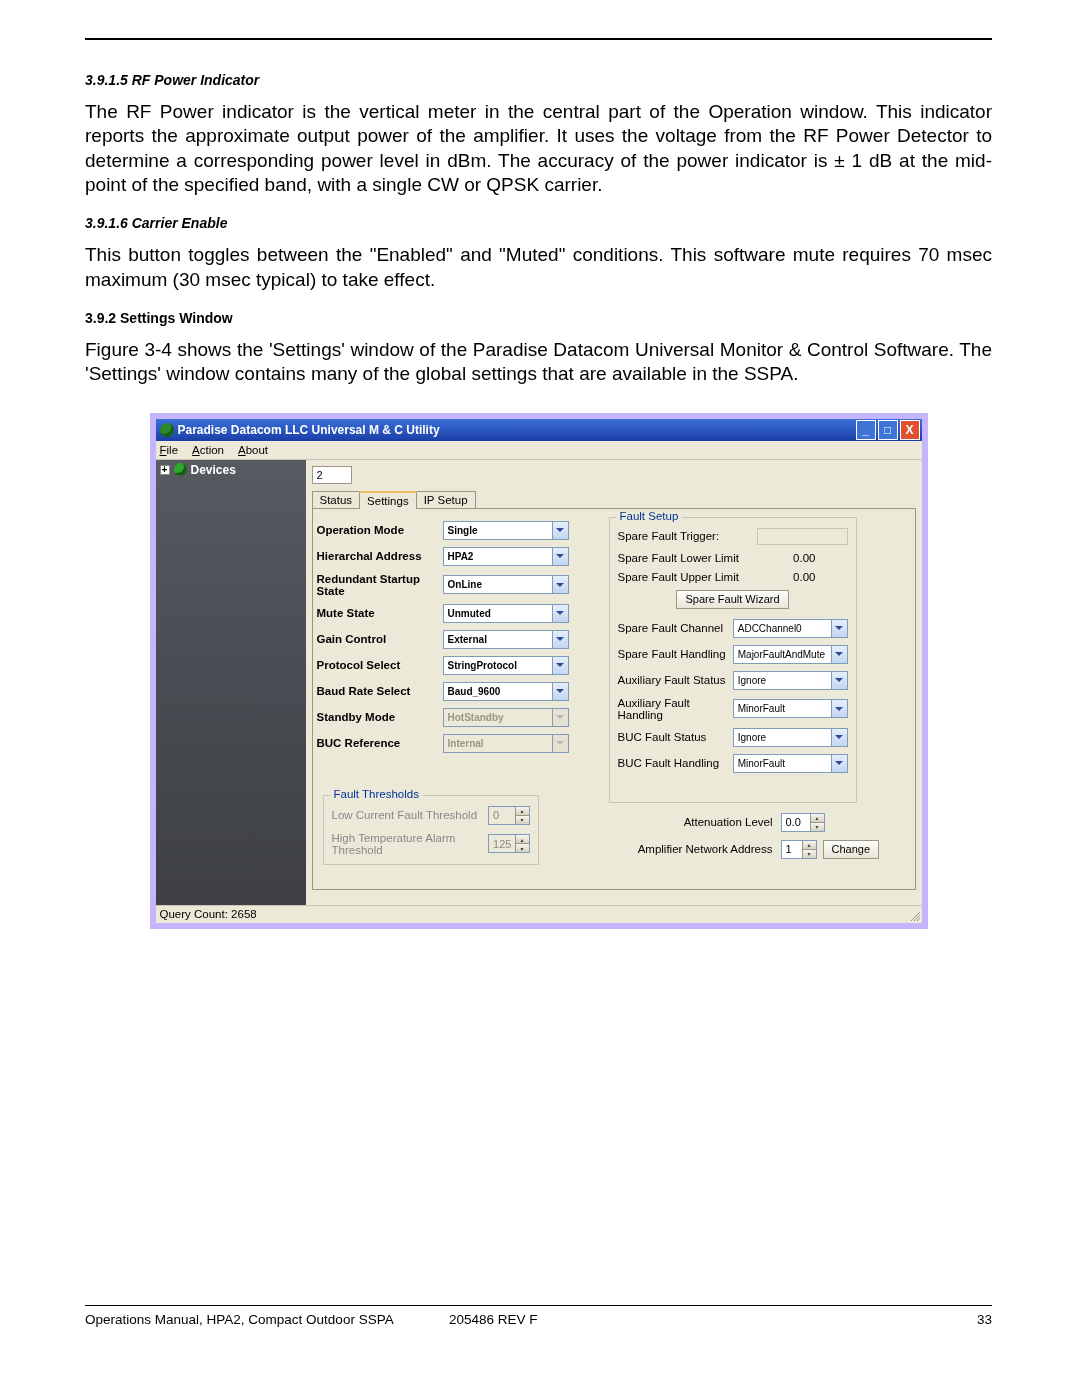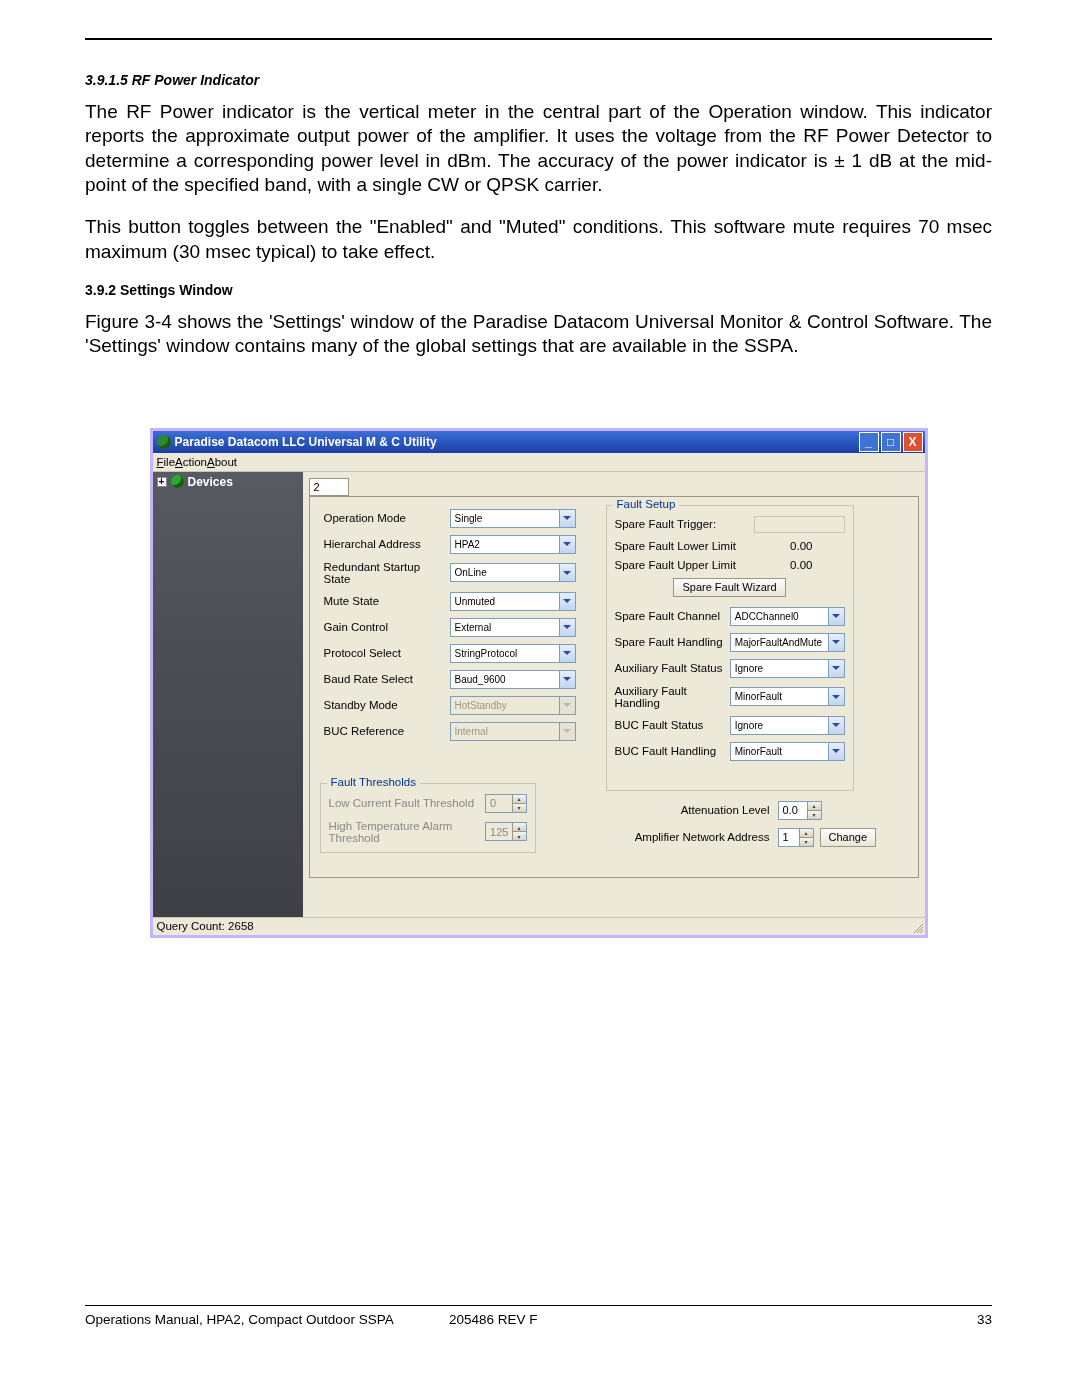--- a/index.html
+++ b/index.html
@@ -52,22 +52,22 @@
     border-top: 1px solid #000;
     padding-top: 6px;
     display: flex;
   }
   .footer .mid { position: absolute; left: 364px; }
   .footer .r { margin-left: auto; }
 
   
   .shot-wrap {
     width: 778px;
-    margin: 69px auto 0 auto;
-    border: 3px solid #c4b5fd;
+    margin: 26px auto 0 auto;
+    border: 6px solid #c4b5fd;
   }
   .titlebar {
     height: 22px;
     background: linear-gradient(#3b6fd6, #1a3fa7);
     display: flex;
     align-items: center;
     color: #fff;
     font-size: 12px;
     font-weight: bold;
     padding-left: 4px;
@@ -88,21 +88,21 @@
   .tbtn.close { background: #e05030; color: #fff; margin-right: 2px; }
 
   .menubar {
     background: #ece9d8;
     border-bottom: 1px solid #c9c5b4;
     height: 19px;
     display: flex;
     align-items: center;
     font-size: 11.5px;
     padding-left: 4px;
-    gap: 0;
+    gap: 14px;
   }
   .menubar .u { text-decoration: underline; }
 
   .client {
     display: flex;
     background: #ece9d8;
     height: 445px;
     position: relative;
   }
   .tree {
@@ -163,21 +163,21 @@
     position: relative;
     height: 382px;
   }
 
   .form-row {
     display: flex;
     align-items: center;
     font-size: 11.5px;
     margin-bottom: 7px;
   }
-  .leftcol { position: absolute; left: 14px; top: 12px; width: 268px; }
+  .leftcol { position: absolute; left: 4px; top: 12px; width: 268px; font-weight: bold; }
   .leftcol .lbl { width: 126px; }
   .combo {
     width: 126px; height: 19px; border: 1px solid #7f9db9;
     background: #fff; font-size: 10px; padding-left: 4px;
     display: flex; align-items: center; position: relative;
   }
   .combo.disabled { color: #9a9683; background: #ece9d8; }
   .combo .arrow {
     position: absolute; right: 0; top: 0; bottom: 0; width: 16px;
     background: linear-gradient(#e6eefb, #c2d6f2);
@@ -266,20 +266,21 @@
 </style>
 </head>
 <body>
 
 <div class="page">
   <div class="hr-top"></div>
 
   <div class="h-sec">3.9.1.5 RF Power Indicator</div>
   <div class="para">The RF Power indicator is the vertical meter in the central part of the Operation window. This indicator reports the approximate output power of the amplifier. It uses the voltage from the RF Power Detector to determine a corresponding power level in dBm. The accuracy of the power indicator is ± 1 dB at the mid-point of the specified band, with a single CW or QPSK carrier.</div>
 
+  <div class="h-sec">3.9.1.6 Carrier Enable</div>
   <div class="para">This button toggles between the "Enabled" and "Muted" conditions. This software mute requires 70 msec maximum (30 msec typical) to take effect.</div>
 
   <div class="h-sec nonitalic" style="font-style:normal">3.9.2 Settings Window</div>
   <div class="para">Figure 3-4 shows the 'Settings' window of the Paradise Datacom Universal Monitor &amp; Control Software. The 'Settings' window contains many of the global settings that are available in the SSPA.</div>
 
   <div class="shot-wrap">
     <div class="titlebar">
       <span class="app-icon"></span>
       <span>Paradise Datacom LLC Universal M &amp; C Utility</span>
       <span class="spacer"></span>
@@ -295,20 +296,25 @@
     <div class="client">
       <div class="tree">
         <div class="tree-row">
           <span class="expander">+</span>
           <span class="globe"></span>
           <span>Devices</span>
         </div>
       </div>
       <div class="rightpane">
         <div class="idbox">2</div>
+        <div class="tabs">
+          <div class="tab">Status</div>
+          <div class="tab active">Settings</div>
+          <div class="tab">IP Setup</div>
+        </div>
         <div class="tabbody">
 
           <div class="leftcol">
             <div class="form-row">
                 <span class="lbl">Operation Mode</span>
               <div class="combo">
                   <span>Single</span>
                   <span class="arrow"></span>
                 </div>
               </div>

